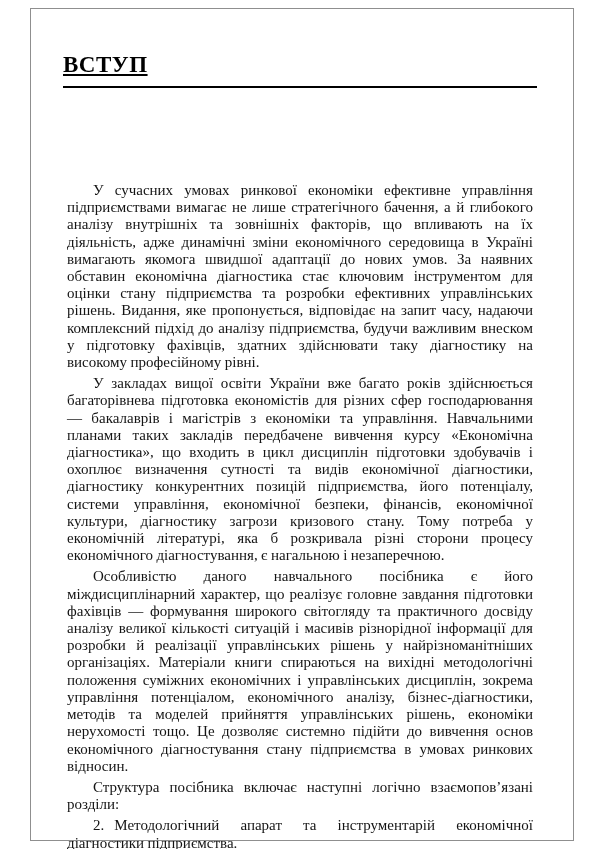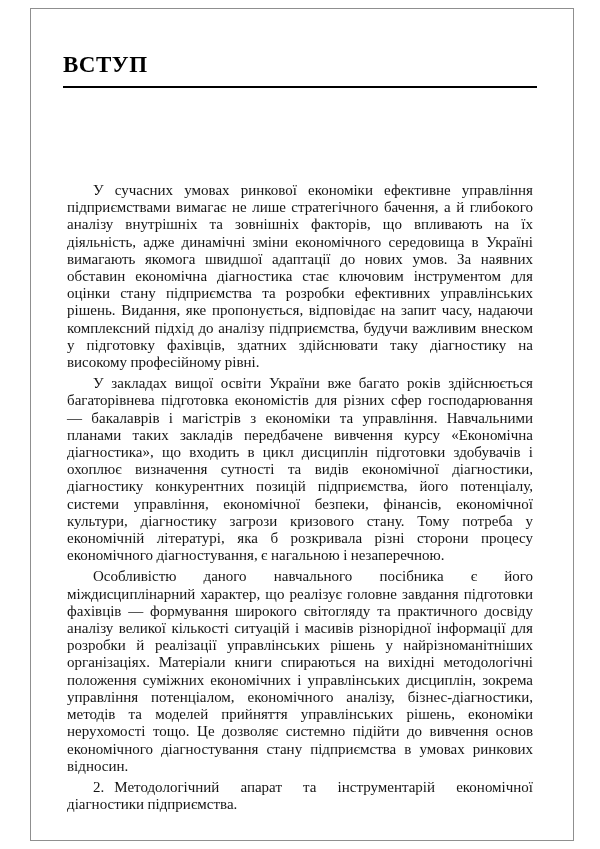--- a/index.html
+++ b/index.html
@@ -30,20 +30,21 @@
       top: 52px;
       width: 474px;
     }
     .page-title {
       margin: 0;
       font-size: 23px;
       line-height: 26px;
       font-weight: bold;
       letter-spacing: 0.5px;
       color: #000;
+      text-decoration: underline;
     }
     .title-rule {
       margin-top: 8px;
       border: 0;
       border-top: 2px solid #000;
       height: 0;
       width: 100%;
     }
     .body-text {
       margin-top: 94px;
@@ -68,18 +69,19 @@
 <div class="page-frame"></div>
 
 <div class="content">
   <h1 class="page-title">ВСТУП</h1>
   <hr class="title-rule">
 
   <div class="body-text">
     <p>У сучасних умовах ринкової економіки ефективне управління підприємствами вимагає не лише стратегічного бачення, а й глибокого аналізу внутрішніх та зовнішніх факторів, що впливають на їх діяльність, адже динамічні зміни економічного середовища в Україні вимагають якомога швидшої адаптації до нових умов. За наявних обставин економічна діагностика стає ключовим інструментом для оцінки стану підприємства та розробки ефективних управлінських рішень. Видання, яке пропонується, відповідає на запит часу, надаючи комплексний підхід до аналізу підприємства, будучи важливим внеском у підготовку фахівців, здатних здійснювати таку діагностику на високому професійному рівні.</p>
     <p>У закладах вищої освіти України вже багато років здійснюється багаторівнева підготовка економістів для різних сфер господарювання — бакалаврів і магістрів з економіки та управління. Навчальними планами таких закладів передбачене вивчення курсу «Економічна діагностика», що входить в цикл дисциплін підготовки здобувачів і охоплює визначення сутності та видів економічної діагностики, діагностику конкурентних позицій підприємства, його потенціалу, системи управління, економічної безпеки, фінансів, економічної культури, діагностику загрози кризового стану. Тому потреба у економічній літературі, яка б розкривала різні сторони процесу економічного діагностування, є нагальною і незаперечною.</p>
     <p>Особливістю даного навчального посібника є його міждисциплінарний характер, що реалізує головне завдання підготовки фахівців — формування широкого світогляду та практичного досвіду аналізу великої кількості ситуацій і масивів різнорідної інформації для розробки й реалізації управлінських рішень у найрізноманітніших організаціях. Матеріали книги спираються на вихідні методологічні положення суміжних економічних і управлінських дисциплін, зокрема управління потенціалом, економічного аналізу, бізнес-діагностики, методів та моделей прийняття управлінських рішень, економіки нерухомості тощо. Це дозволяє системно підійти до вивчення основ економічного діагностування стану підприємства в умовах ринкових відносин.</p>
+    <p>Структура посібника включає наступні логічно взаємопов’язані розділи:</p>
 
     <p class="list-item">
       <span class="num">2.</span><span>Методологічний апарат та інструментарій економічної діагностики підприємства.</span>
     </p>
   </div>
 </div>
 
 </body></html>

